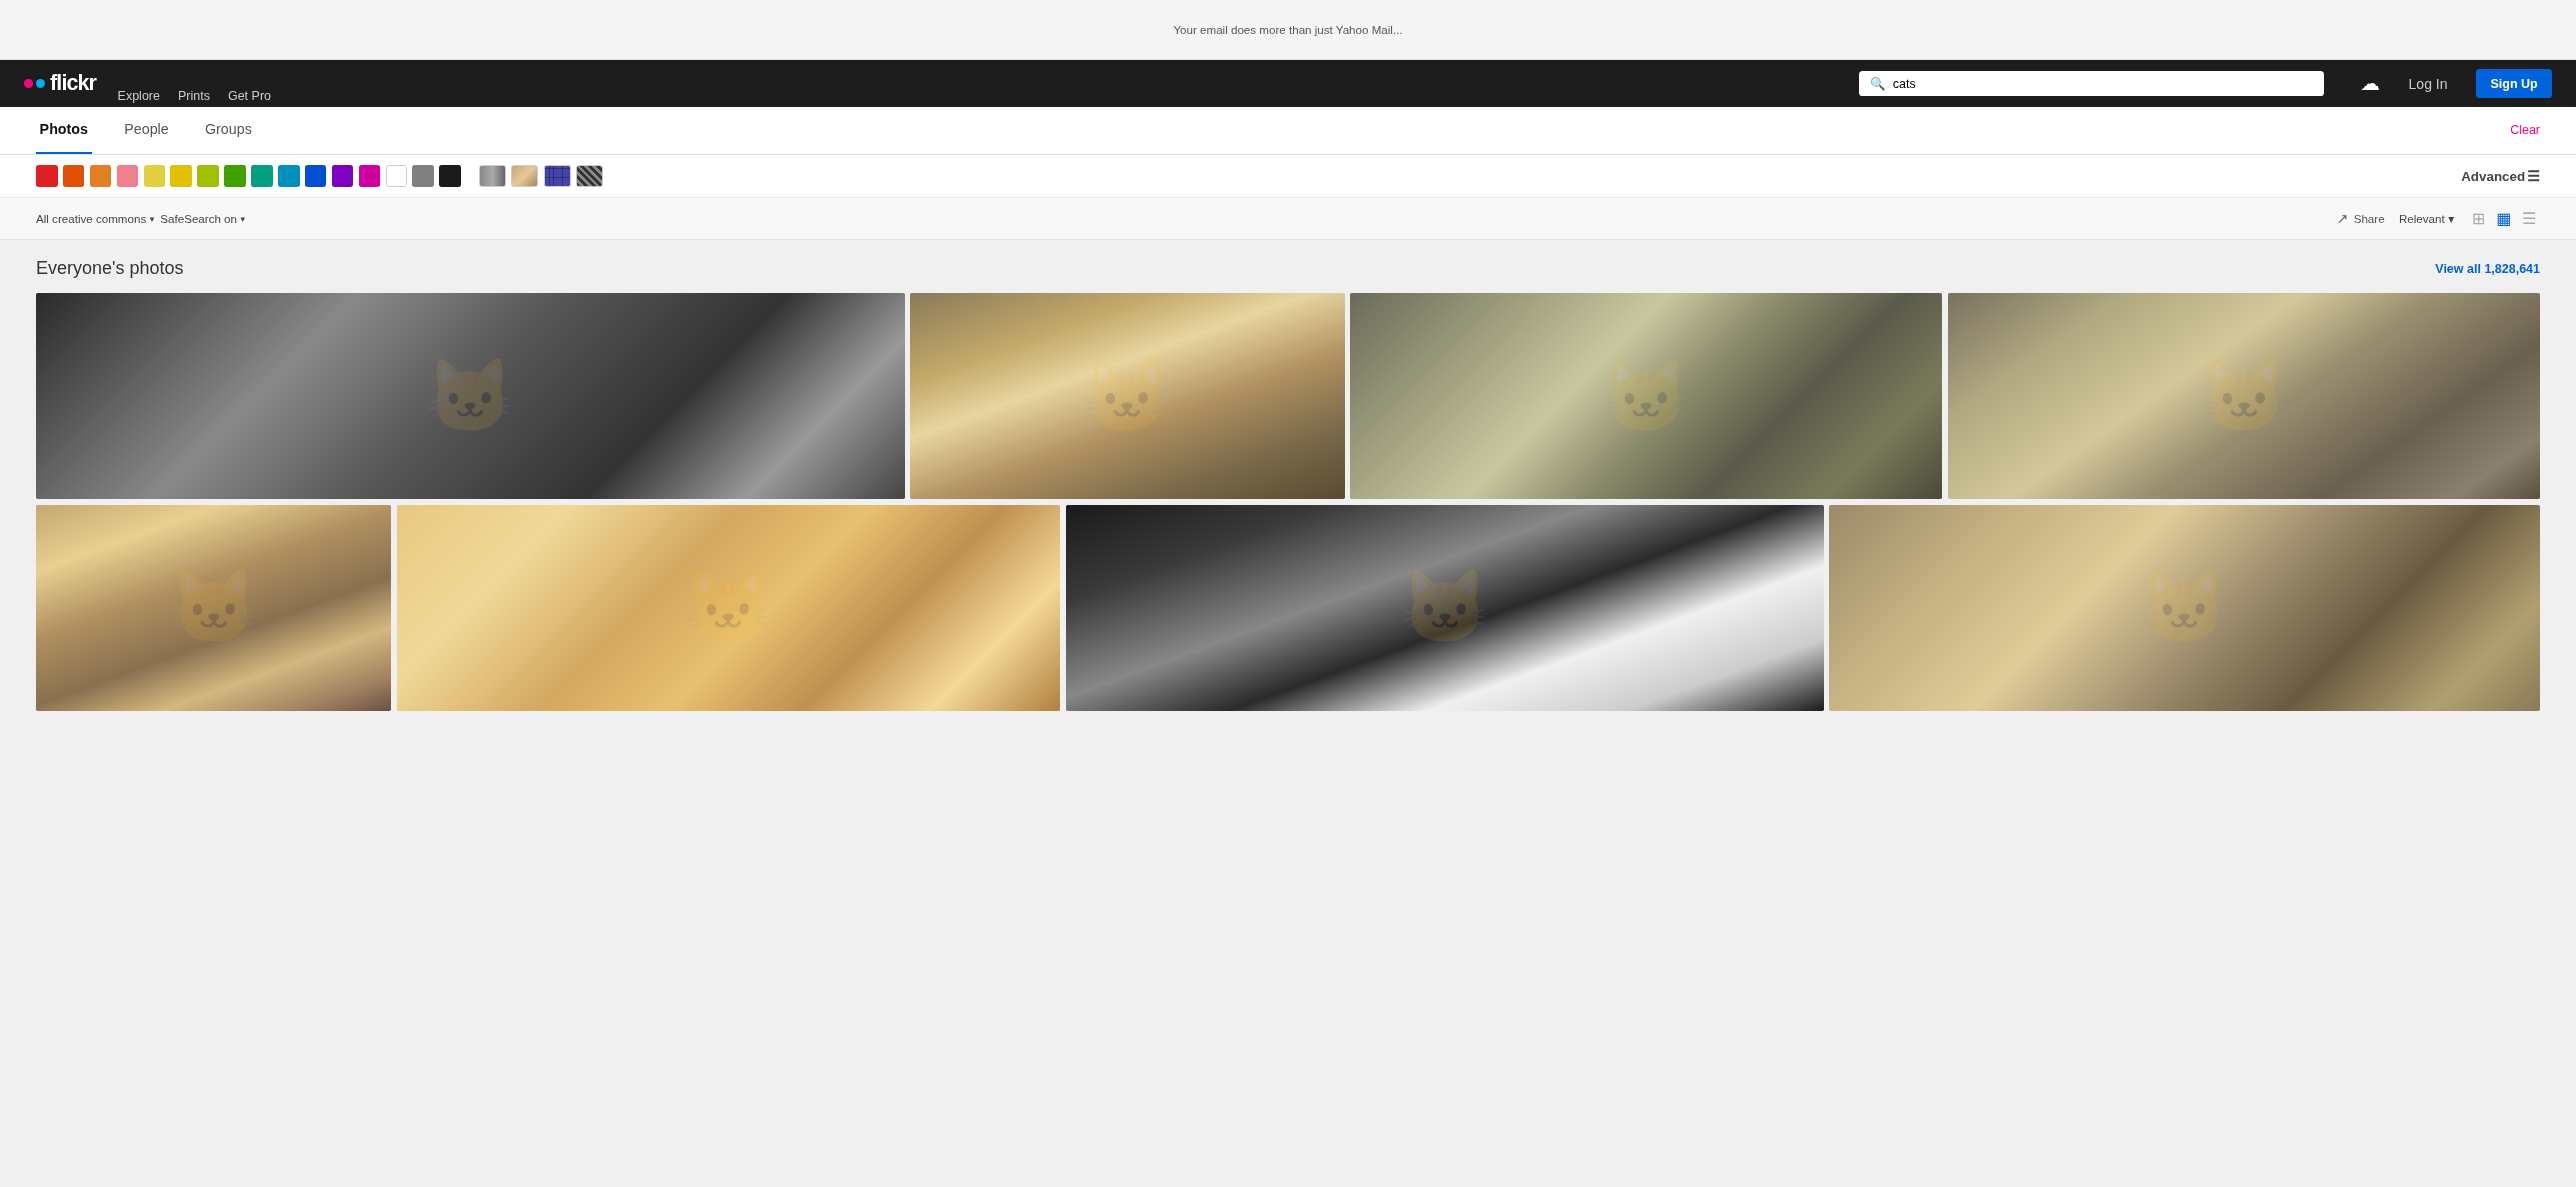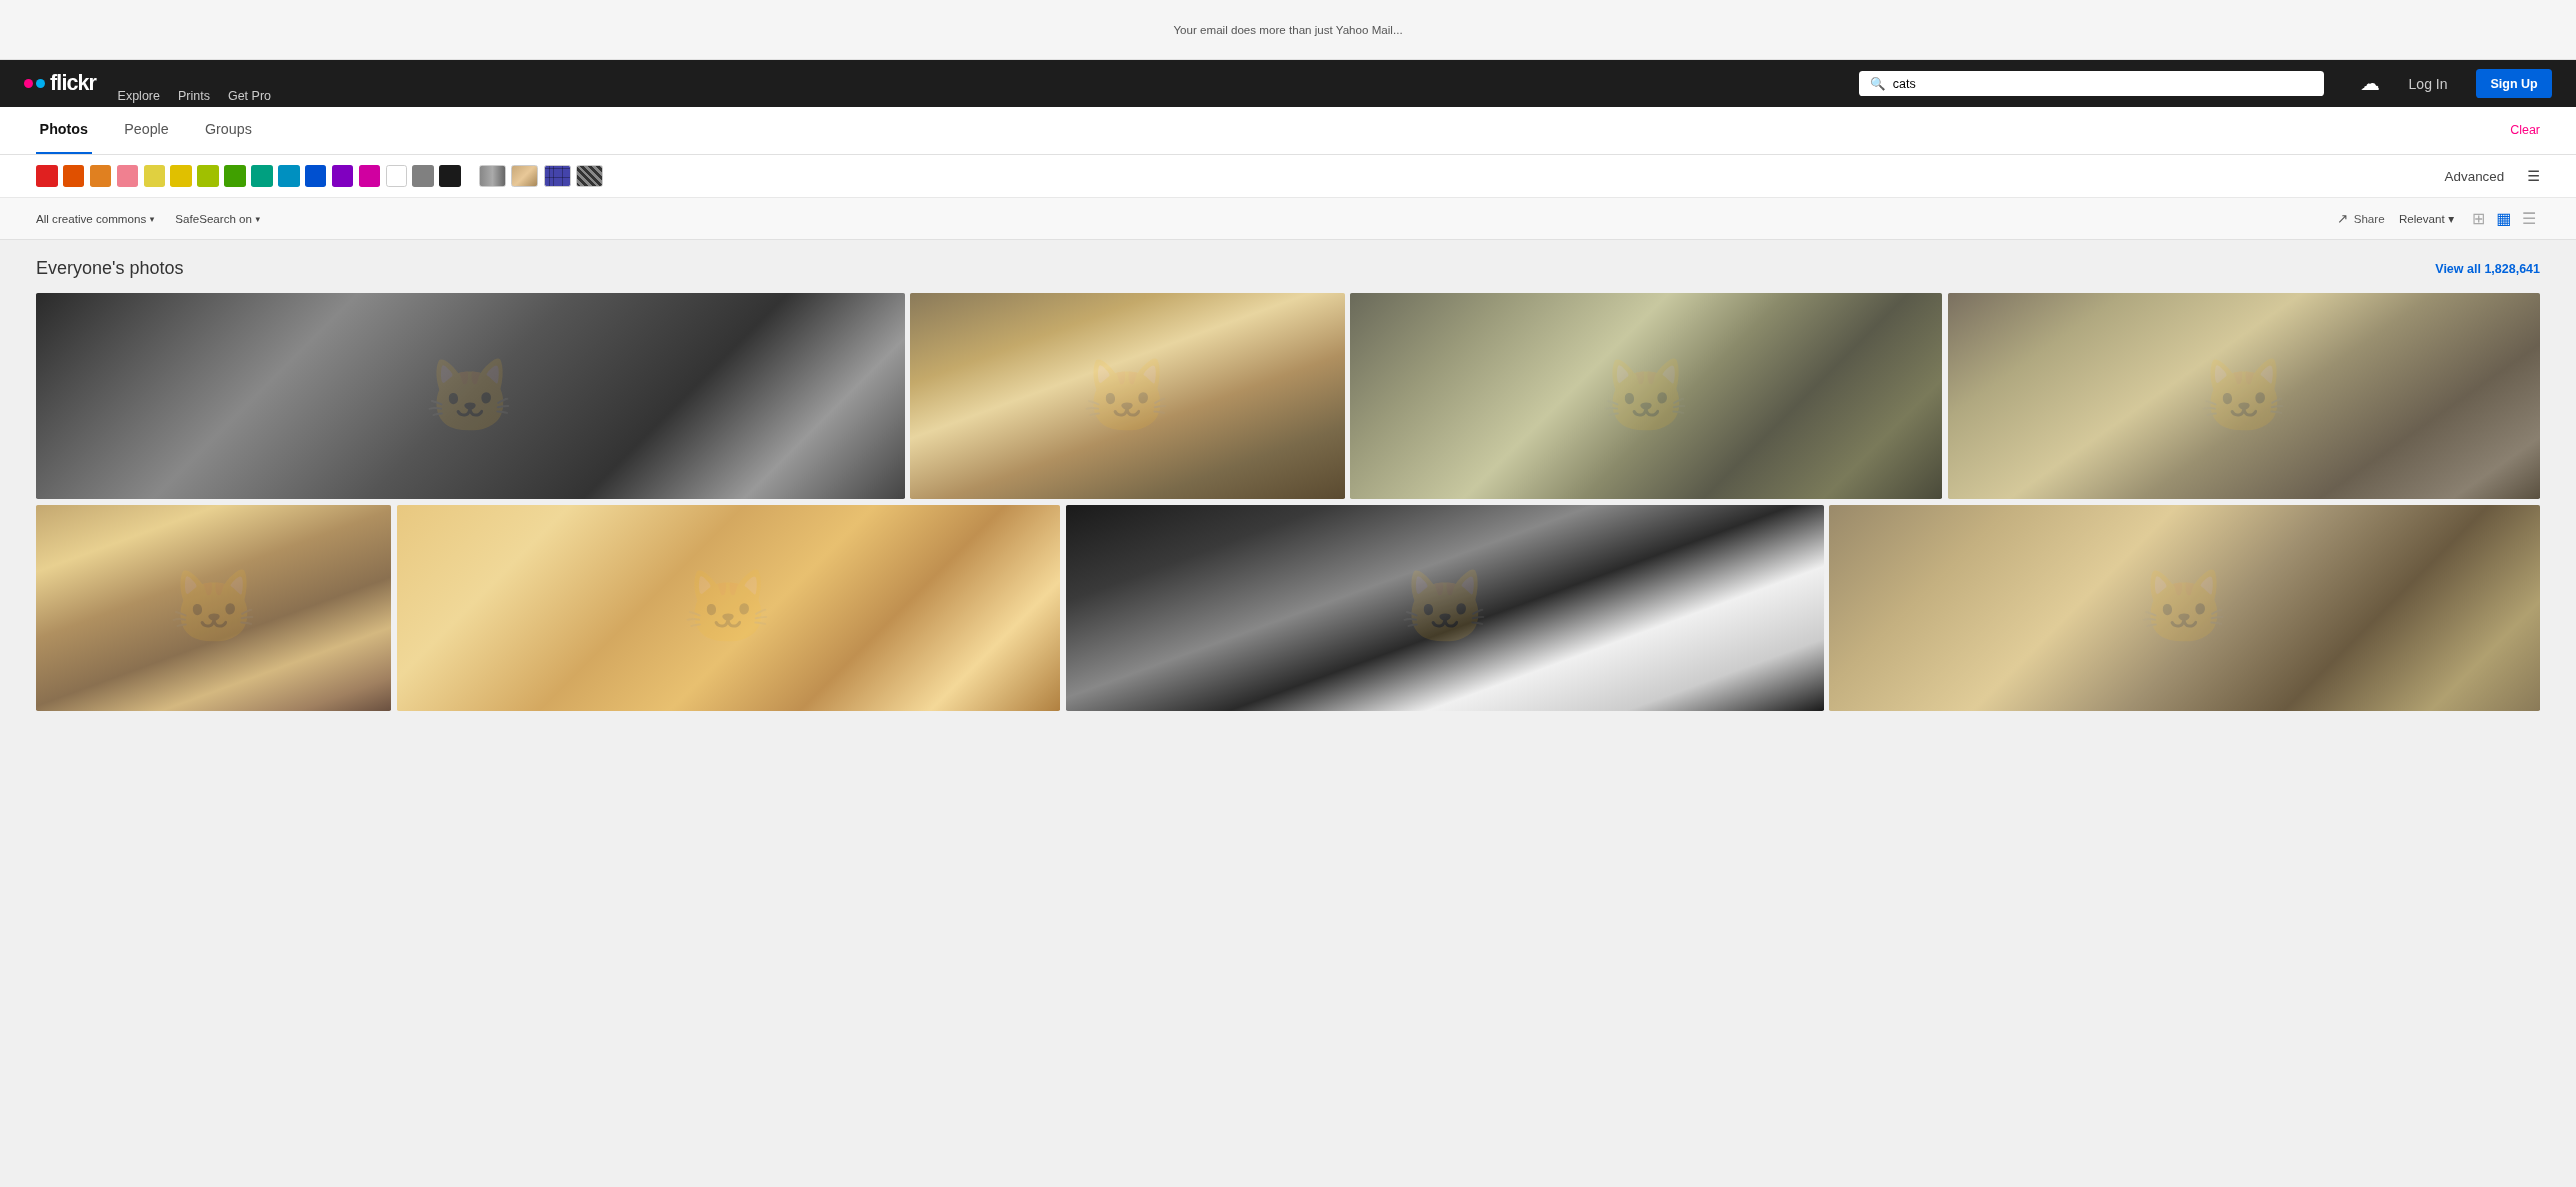--- a/index.html
+++ b/index.html
@@ -149,35 +149,36 @@
     .texture-swatch {
       width: 27px;
       height: 21.5px;
       border-radius: 2.7px;
       cursor: pointer;
       border: 0.9px solid #ccc;
     }
     .advanced-btn {
       display: flex;
       align-items: center;
-      gap: 23px;
+      gap: 2px;
       font-size: 13.4px;
       color: #444;
       background: none;
       border: none;
       cursor: pointer;
+      font-weight: bold;
     }
 
     
     .filter-bar {
       background: #f8f8f8;
       padding: 9px 36px;
       display: flex;
       align-items: center;
-      gap: 21px;
+      gap: 6px;
       border-bottom: 0.9px solid #e0e0e0;
     }
     .filter-btn {
       background: none;
       border: none;
       font-size: 11.6px;
       color: #444;
       cursor: pointer;
       display: flex;
       align-items: center;

